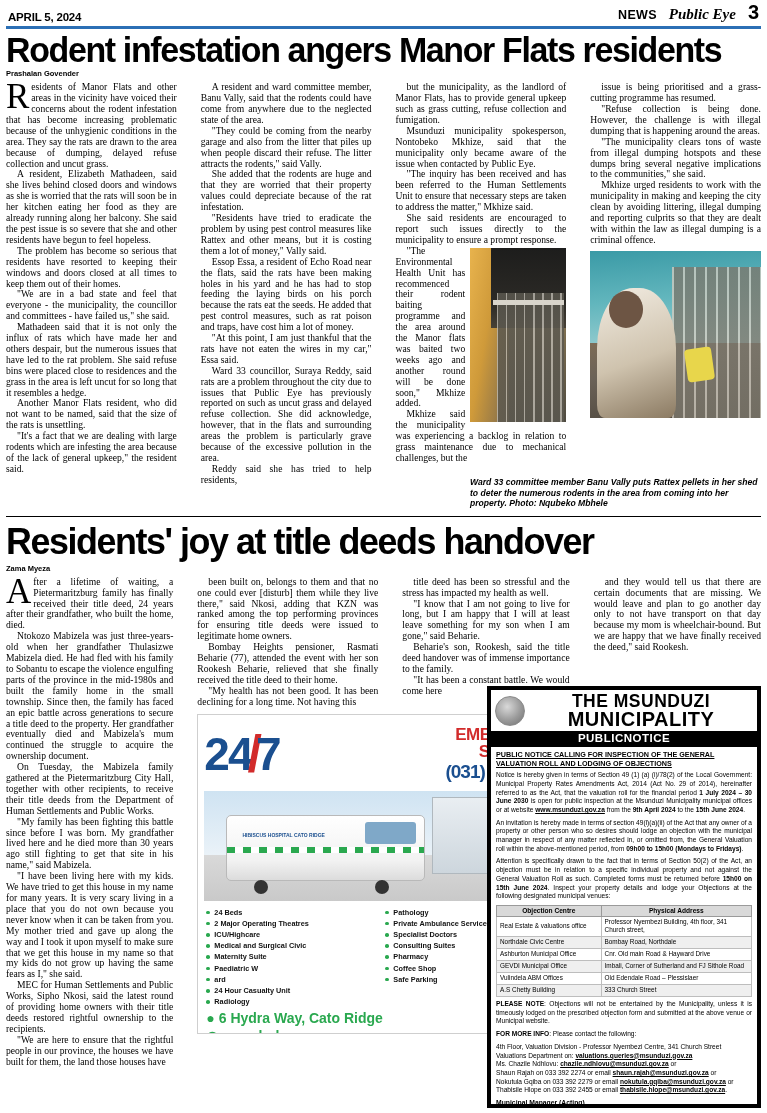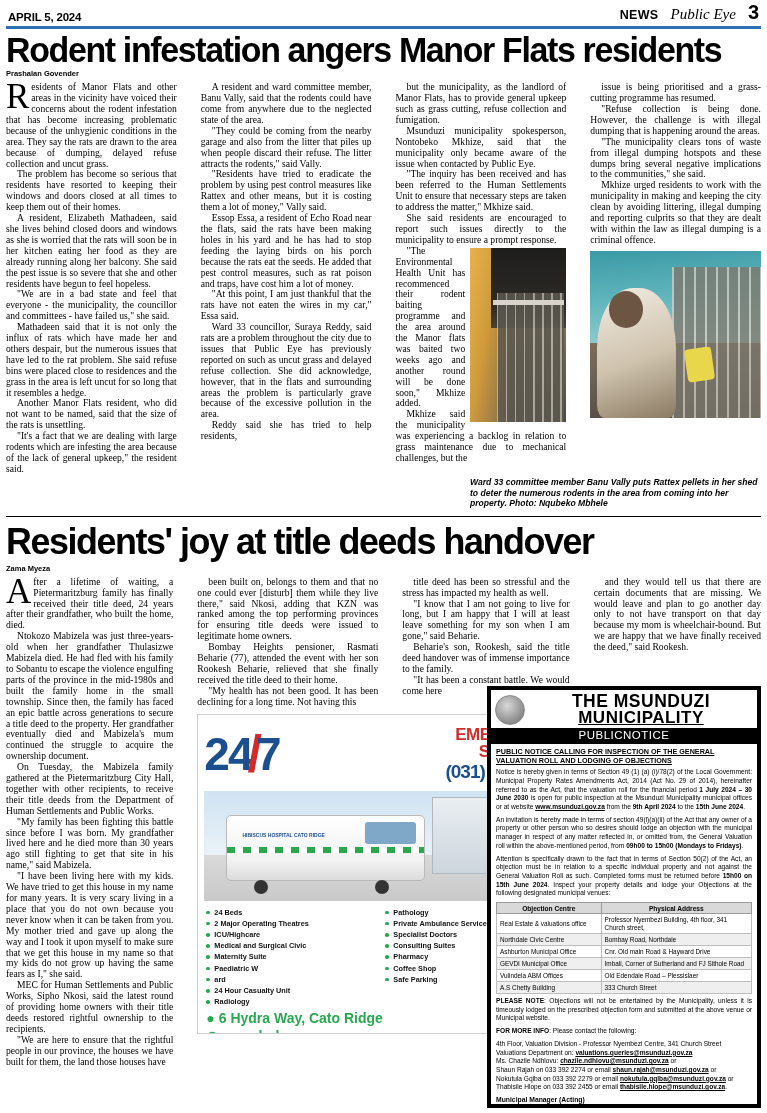--- a/index.html
+++ b/index.html
@@ -22,21 +22,21 @@
     font-family: "Liberation Sans", sans-serif;
     font-weight: bold; font-size: 11.5px; letter-spacing: -0.2px;
   }
   .mh-right { display: flex; align-items: baseline; gap: 12px; }
   .mh-news {
     font-family: "Liberation Sans", sans-serif;
     font-weight: bold; font-size: 12.5px; letter-spacing: 0.3px;
   }
   .mh-pub {
     font-family: "Liberation Serif", serif;
-    font-weight: normal; font-style: italic; font-size: 15px;
+    font-weight: bold; font-style: italic; font-size: 15px;
   }
   .mh-pageno {
     font-family: "Liberation Sans", sans-serif;
     font-weight: bold; font-size: 20px; line-height: 0.9;
   }
   .rule-blue { height: 2.5px; background: #2b6fb5; margin: 1px 0 0 0; }
   .rule-black { height: 1px; background: #000; }
 
   
   .headline {
@@ -232,24 +232,24 @@
     border-radius: 50%;
     background: radial-gradient(circle at 40% 35%, #d9d9d9 0%, #9a9a9a 55%, #6e6e6e 100%);
     border: 1px solid #8a8a8a;
   }
   .nt-title {
     flex: 1; text-align: center;
     font-weight: bold; line-height: 0.98;
     letter-spacing: 0.5px;
   }
   .nt-title .l1 { font-size: 17.5px; }
-  .nt-title .l2 { font-size: 17px; text-decoration: underline; }
+  .nt-title .l2 { font-size: 20px; }
   .nt-bar {
     background: #000; color: #fff; text-align: center;
-    font-weight: normal; font-size: 11.5px; letter-spacing: 0.5px;
+    font-weight: bold; font-size: 11.5px; letter-spacing: 0.5px;
     padding: 1.5px 0 2.5px 0;
   }
   .nt-body { padding: 3px 5px 4px 5px; }
   .nt-h1 {
     font-weight: bold; font-size: 7.2px; line-height: 9.2px;
     text-decoration: underline; margin-bottom: 3px;
   }
   .nt-p {
     font-size: 6.6px; line-height: 8.7px; text-align: justify;
     margin-bottom: 4px;
@@ -285,31 +285,32 @@
   </div>
   <div class="rule-blue"></div>
 
   <div class="headline">Rodent infestation angers Manor Flats residents</div>
   <div class="byline">Prashalan Govender</div>
 
   <div class="cols">
 
     <div class="col">
       <p class="drop">Residents of Manor Flats and other areas in the vicinity have voiced their concerns about the rodent infestation that has become increasing problematic because of the unhygienic conditions in the area. They say the rats are drawn to the area because of dumping, delayed refuse collection and uncut grass.</p>
+      <p>A resident, Elizabeth Mathadeen, said she lives behind closed doors and windows as she is worried that the rats will soon be in her kitchen eating her food as they are already running along her balcony. She said the pest issue is so severe that she and other residents have begun to feel hopeless.</p>
       <p>The problem has become so serious that residents have resorted to keeping their windows and doors closed at all times to keep them out of their homes.</p>
-      <p>A resident, Elizabeth Mathadeen, said she lives behind closed doors and windows as she is worried that the rats will soon be in her kitchen eating her food as they are already running along her balcony. She said the pest issue is so severe that she and other residents have begun to feel hopeless.</p>
       <p>"We are in a bad state and feel that everyone - the municipality, the councillor and committees - have failed us," she said.</p>
       <p>Mathadeen said that it is not only the influx of rats which have made her and others despair, but the numerous issues that have led to the rat problem. She said refuse bins were placed close to residences and the grass in the area is left uncut for so long that it resembles a hedge.</p>
       <p>Another Manor Flats resident, who did not want to be named, said that the size of the rats is unsettling.</p>
       <p>"It's a fact that we are dealing with large rodents which are infesting the area because of the lack of general upkeep," the resident said.</p>
     </div>
 
     <div class="col">
       <p>A resident and ward committee member, Banu Vally, said that the rodents could have come from anywhere due to the neglected state of the area.</p>
       <p>"They could be coming from the nearby garage and also from the litter that piles up when people discard their refuse. The litter attracts the rodents," said Vally.</p>
+      <p>She added that the rodents are huge and that they are worried that their property values could depreciate because of the rat infestation.</p>
       <p>"Residents have tried to eradicate the problem by using pest control measures like Rattex and other means, but it is costing them a lot of money," Vally said.</p>
       <p>Essop Essa, a resident of Echo Road near the flats, said the rats have been making holes in his yard and he has had to stop feeding the laying birds on his porch because the rats eat the seeds. He added that pest control measures, such as rat poison and traps, have cost him a lot of money.</p>
       <p>"At this point, I am just thankful that the rats have not eaten the wires in my car," Essa said.</p>
       <p>Ward 33 councillor, Suraya Reddy, said rats are a problem throughout the city due to issues that Public Eye has previously reported on such as uncut grass and delayed refuse collection. She did acknowledge, however, that in the flats and surrounding areas the problem is particularly grave because of the excessive pollution in the area.</p>
       <p>Reddy said she has tried to help residents,</p>
     </div>
 
     <div class="col">
       <p>but the municipality, as the landlord of Manor Flats, has to provide general upkeep such as grass cutting, refuse collection and fumigation.</p>
       <p>Msunduzi municipality spokesperson, Nontobeko Mkhize, said that the municipality only became aware of the issue when contacted by Public Eye.</p>

